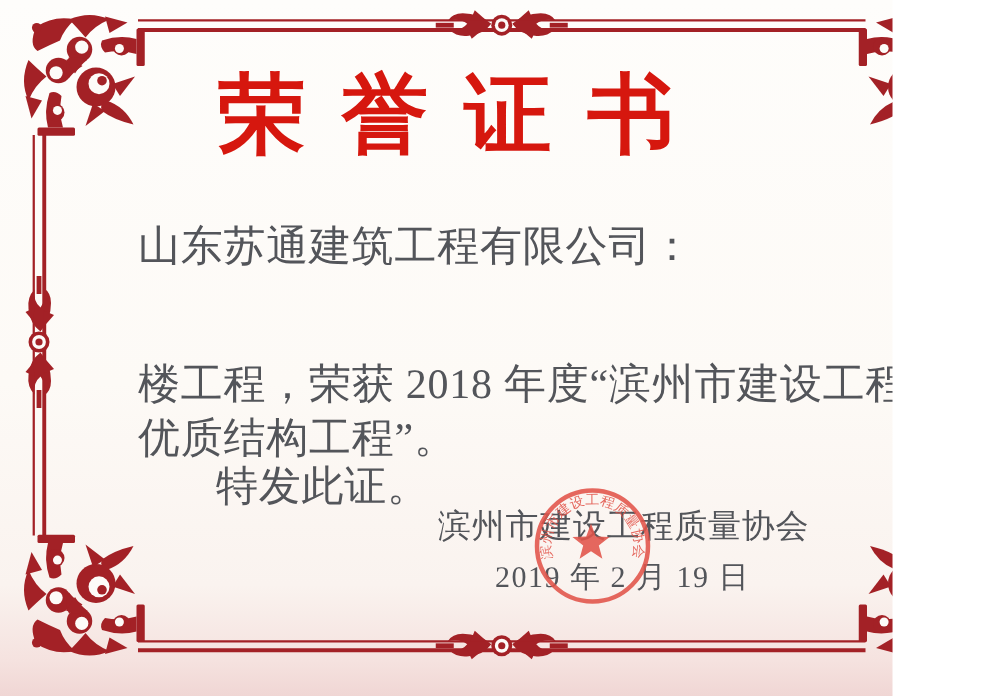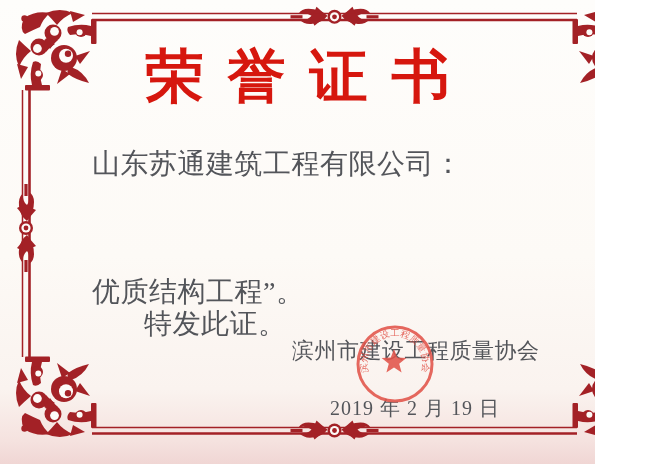--- a/index.html
+++ b/index.html
@@ -32,21 +32,21 @@
     position:absolute;
     font-size:28px;color:var(--body-text);
     white-space:nowrap;letter-spacing:0.5px;
   }
   .l-recipient{left:92px;top:145px;}
   .l-b0{left:144px;top:191px;}
   .l-b1{left:92px;top:237px;}
   .l-b2{left:92px;top:273px;}
   .l-b3{left:144px;top:305px;}
   .issuer{left:292px;top:336px;font-size:22px;}
-  .issue-date{left:330px;top:371px;font-size:20px;letter-spacing:1px;margin-top:24px;}
+  .issue-date{left:330px;top:371px;font-size:20px;letter-spacing:1px;}
   .seal-svg{position:absolute;left:351px;top:320px;opacity:0.88;}
   .seal-ink{fill:var(--seal-red);}
 </style>
 </head>
 <body>
 
 <div class="stage">
 
   <svg class="border-svg" width="669" height="464" viewBox="0 0 669 464">
     <defs>
@@ -110,20 +110,21 @@
     <use href="#corner-ornament" transform="translate(657,441) scale(-1,-1)"></use>
     <use href="#mid-ornament" transform="translate(334.5,16.8)"></use>
     <use href="#mid-ornament" transform="translate(334.5,430.5)"></use>
     <use href="#mid-ornament" transform="translate(26,228) rotate(90)"></use>
     <use href="#mid-ornament" transform="translate(643,228) rotate(90)"></use>
   </svg>
 
   <div class="cert-title">荣誉证书</div>
 
   <div class="bodyline l-recipient">山东苏通建筑工程有限公司：</div>
+  <div class="bodyline l-b1">楼工程，荣获 2018 年度“滨州市建设工程</div>
   <div class="bodyline l-b2">优质结构工程”。</div>
   <div class="bodyline l-b3">特发此证。</div>
 
   <div class="bodyline issuer">滨州市建设工程质量协会</div>
   <div class="bodyline issue-date">2019 年 2 月 19 日</div>
 
   <svg class="seal-svg" width="88" height="88" viewBox="0 0 88 88">
     <defs>
       <path id="sealArc" d="M17.2,52.2 A28,28 0 1 1 70.8,52.2" fill="none"></path>
     </defs>

